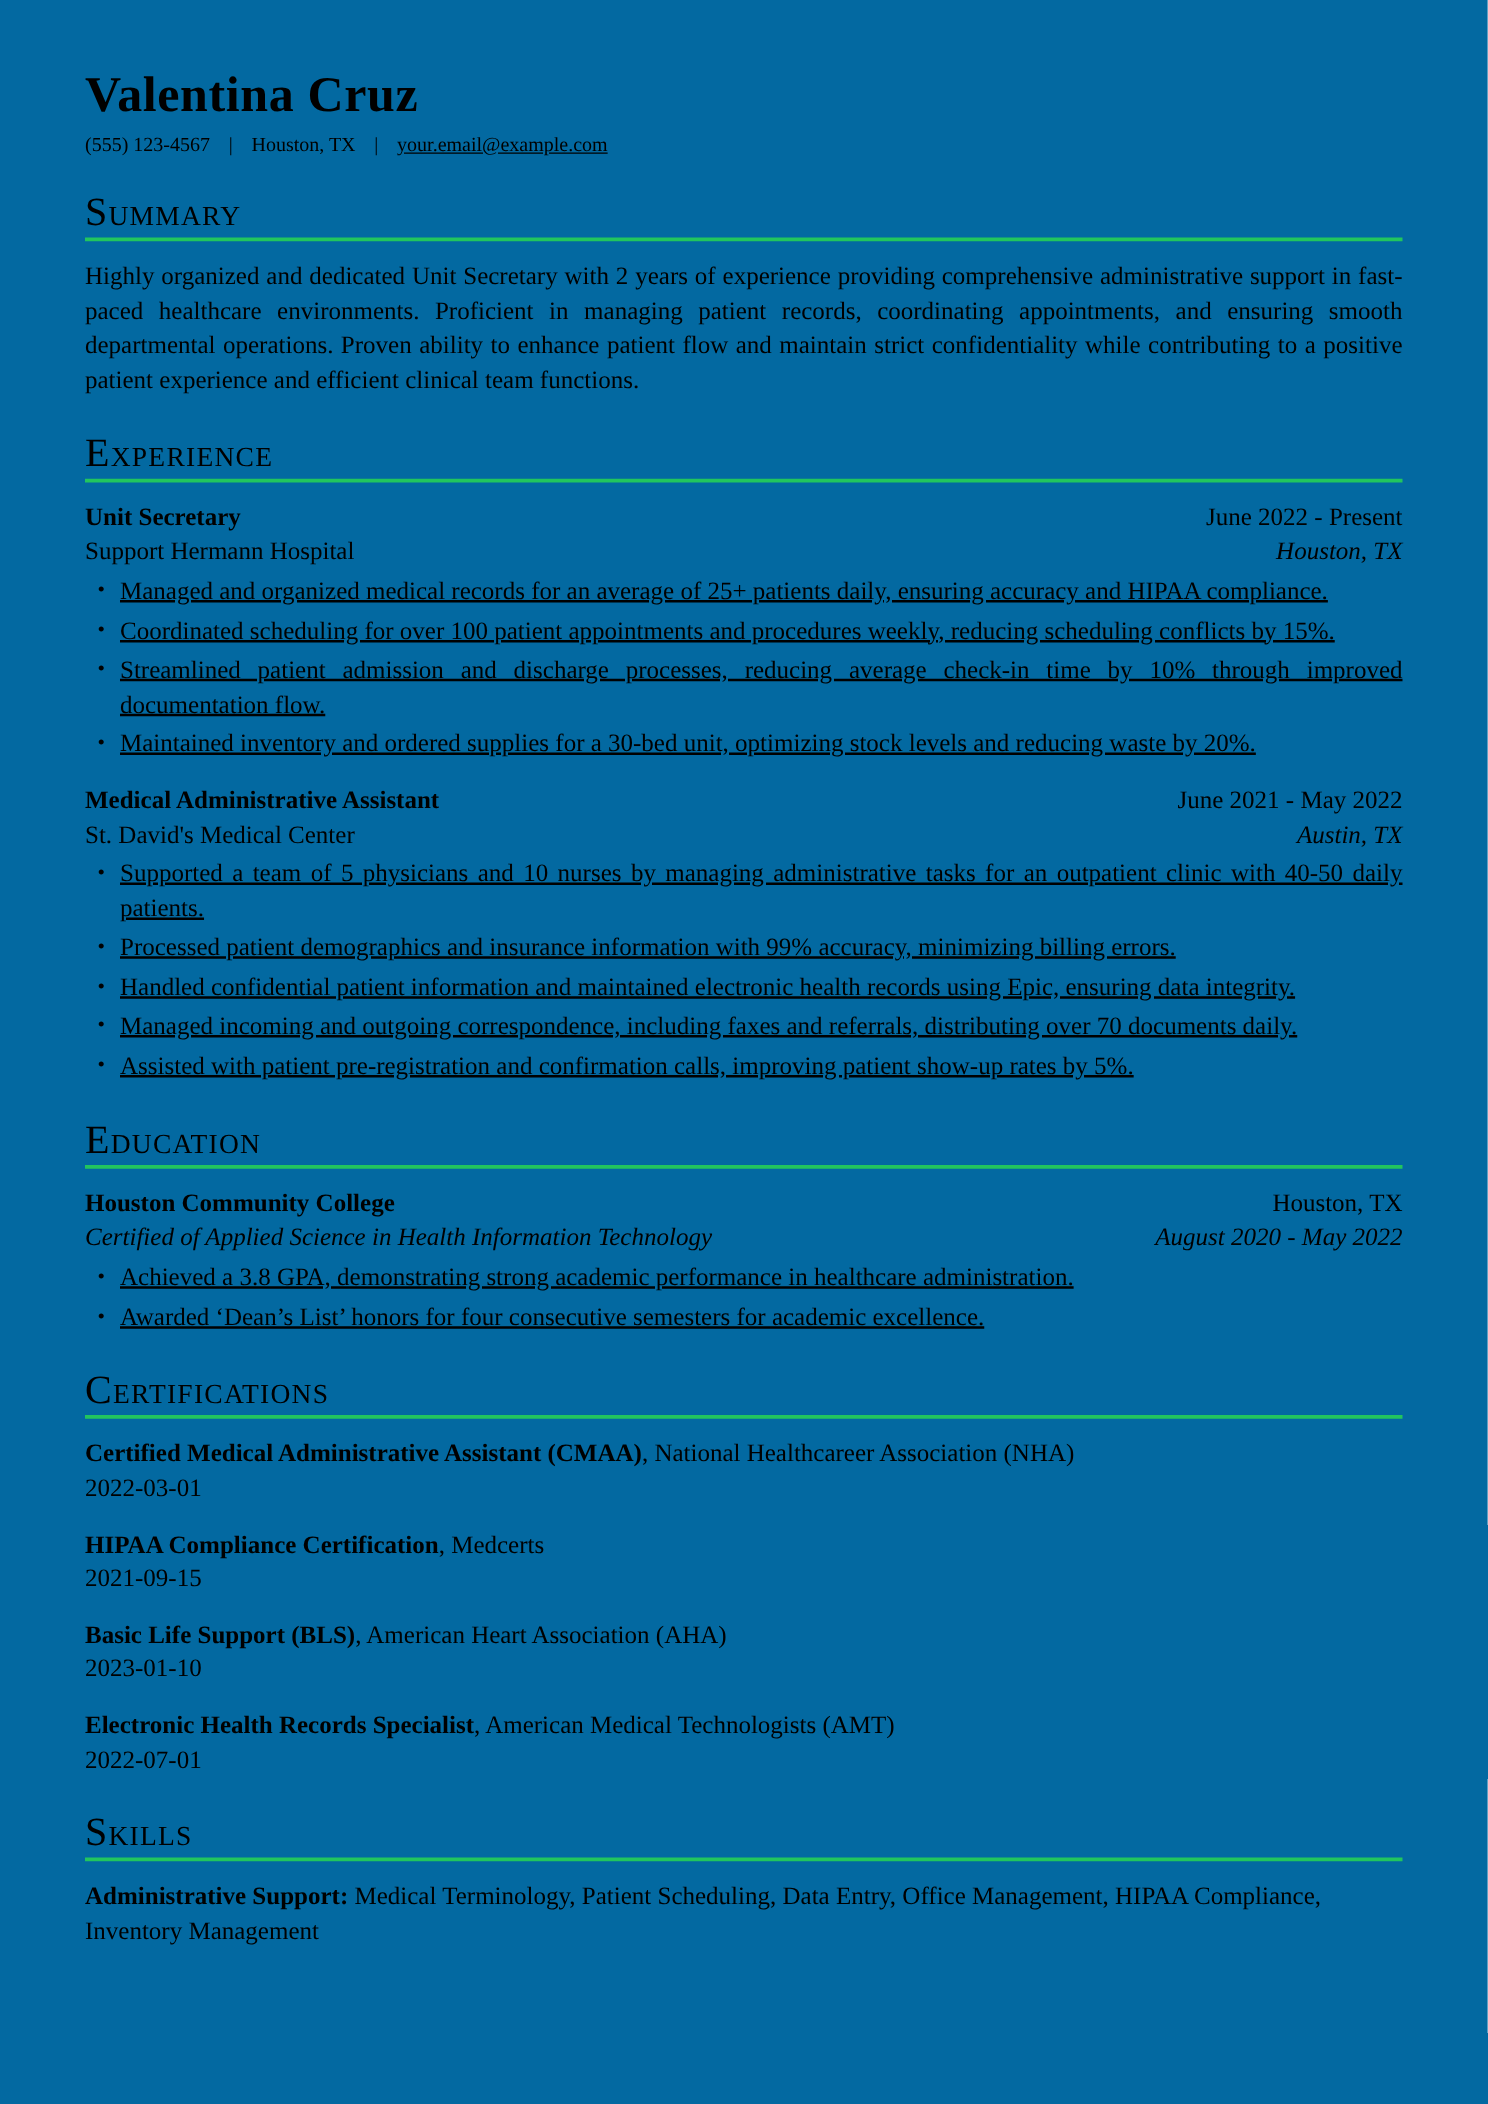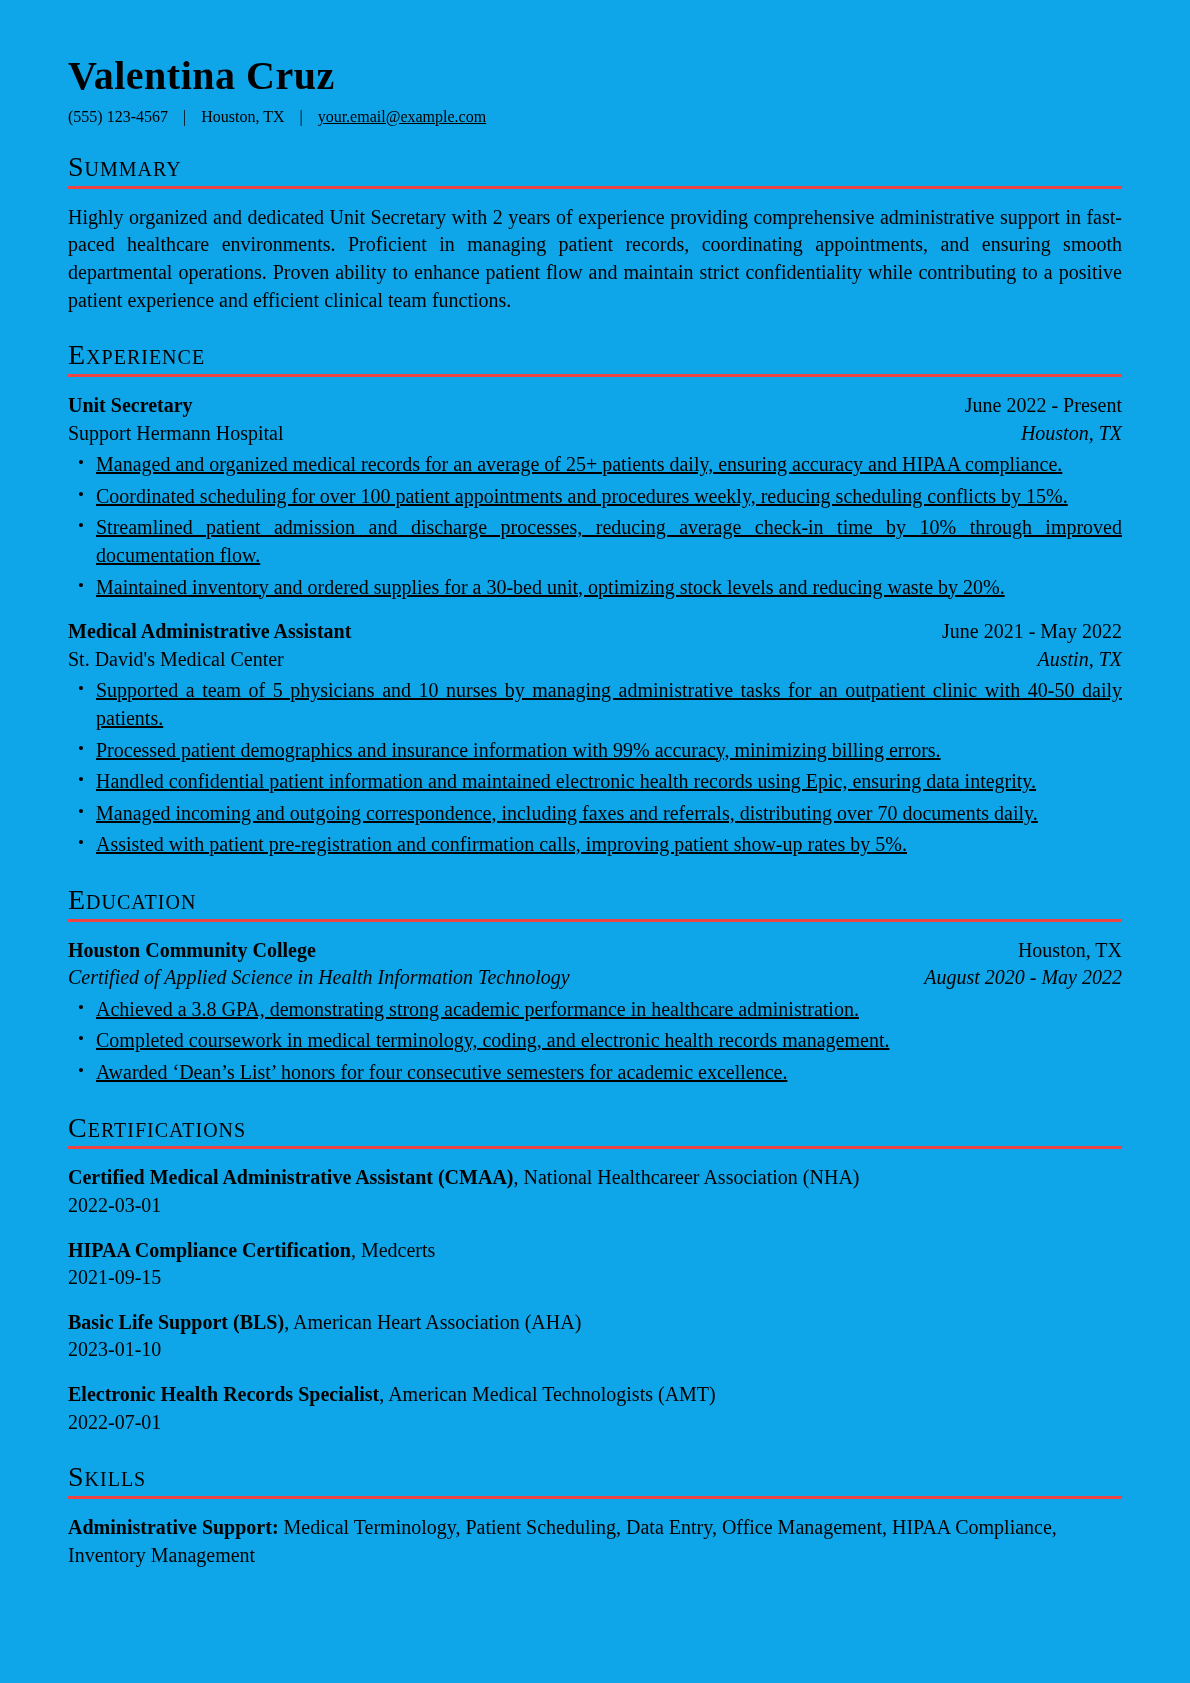--- a/index.html
+++ b/index.html
@@ -5,21 +5,21 @@
   html, body {
     margin: 0;
     padding: 0;
     background: #ffffff;
   }
   .page {
     width: 1190px;
     min-height: 1683px;
     box-sizing: border-box;
     padding: 54px 68px 40px 68px;
-    background: #0ea5e9;
+    background: #0369a1;
     color: #000000;
     font-family: "Liberation Serif", "DejaVu Serif", serif;
     font-size: 20px;
   }
 
   
   .name {
     font-size: 40px;
     font-weight: bold;
     margin: 0;
@@ -36,23 +36,23 @@
   }
   .contact a {
     color: #000000;
     text-decoration: underline;
   }
 
   
   .section { margin-top: 26px; }
   .section-heading {
     font-variant: small-caps;
-    font-size: 28px;
+    font-size: 32px;
     letter-spacing: 1px;
-    border-bottom: 3px solid #ef4444;
+    border-bottom: 3px solid #22c55e;
     padding-bottom: 3px;
     line-height: 1.1;
   }
   .section-body { margin-top: 15px; }
 
   p.para {
     margin: 0;
     line-height: 1.38;
     text-align: justify;
     hyphens: auto;
@@ -172,21 +172,20 @@
         <div class="row">
           <span class="bold">Houston Community College</span>
           <span>Houston, TX</span>
         </div>
         <div class="row">
           <span class="italic">Certified of Applied Science in Health Information Technology</span>
           <span class="italic">August 2020 - May 2022</span>
         </div>
         <ul class="bullets">
           <li>Achieved a 3.8 GPA, demonstrating strong academic performance in healthcare administration.</li>
-          <li>Completed coursework in medical terminology, coding, and electronic health records management.</li>
           <li>Awarded ‘Dean’s List’ honors for four consecutive semesters for academic excellence.</li>
         </ul>
       </div>
     </div>
   </div>
 
   <div class="section">
     <div class="section-heading">Certifications</div>
     <div class="section-body">
 

